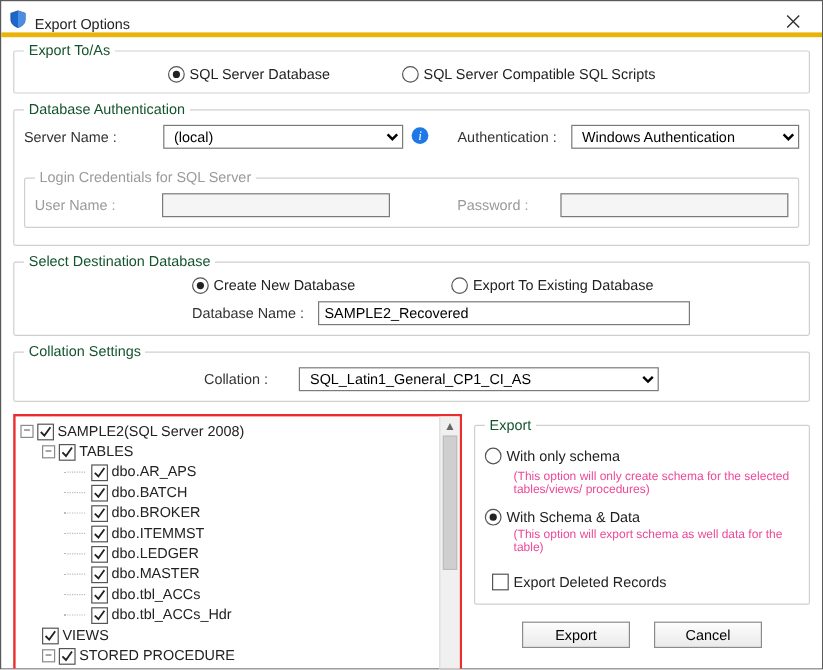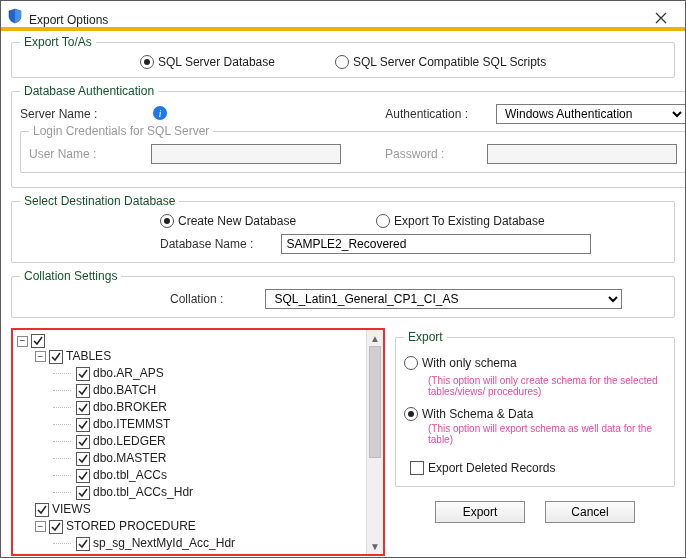--- a/index.html
+++ b/index.html
@@ -4,27 +4,27 @@
 <style>
   html,body{margin:0;padding:0;font-family:"Segoe UI",Tahoma,sans-serif;font-size:12px;color:#222;background:#fff}
   .window{width:686px;height:558px;border:1px solid #5a5a5a;box-sizing:border-box;position:relative;overflow:hidden;background:#fff}
   .titlebar{height:26px;display:flex;align-items:flex-end;padding:0 6px;border-bottom:4px solid #eab308}
   .titlebar .shield{width:16px;height:16px;margin-right:6px}
   .titlebar .title{font-size:12px;flex:1}
   .titlebar .close{width:36px;height:18px;display:flex;align-items:center;justify-content:center;cursor:default}
   .content{padding:2px 10px 10px 10px}
   fieldset{border:1px solid #cfcfcf;border-radius:2px;margin:2px 0 6px 0;padding:6px 8px 8px 8px}
   legend{padding:0 4px;font-size:12px;color:#14532d}
-  .row{display:flex;align-items:center;gap:22px}
+  .row{display:flex;align-items:center;gap:6px}
   .lbl{color:#333}
   .dim{color:#9a9a9a}
   select,input[type=text]{font:inherit;height:20px;border:1px solid #7a7a7a;background:#fff;padding:1px 4px;box-sizing:border-box}
   input[type=text].disabled{background:#f5f5f5;color:#9a9a9a}
   select.w200{width:200px}
-  select.w300{width:357px}
+  select.w300{width:300px}
   select.w190{width:190px}
   .radio{display:inline-flex;align-items:flex-start;gap:4px}
   .radio .dot{width:12px;height:12px;border:1px solid #555;border-radius:50%;display:inline-flex;align-items:center;justify-content:center;background:#fff}
   .radio .dot .inner{width:6px;height:6px;border-radius:50%;background:#222}
   .checkbox{display:inline-flex;align-items:flex-end;gap:4px}
   .chk{width:12px;height:12px;border:1px solid #555;background:#fff;display:inline-flex;align-items:center;justify-content:center}
   .chk.checked svg{display:block}
   .chk svg{display:none;width:10px;height:10px}
   .info-icon{width:16px;height:16px}
   .lower{display:flex;gap:10px}
@@ -80,34 +80,37 @@
           <span class="dot"></span>
           <span>SQL Server Compatible SQL Scripts</span>
         </span>
       </div>
     </fieldset>
 
     <fieldset>
       <legend>Database Authentication</legend>
       <div class="row">
         <span class="lbl" style="width:110px">Server Name :</span>
+        <select class="w200">
+          <option>(local)</option>
+        </select>
         <span>
           <svg class="info-icon" viewBox="0 0 16 16">
               <circle cx="8" cy="8" r="7" fill="#1e78e6"></circle>
               <text x="8" y="12" text-anchor="middle" font-size="11" font-family="Georgia" font-style="italic" fill="#fff">i</text>
             </svg>
         </span>
         <span style="flex:1"></span>
         <span class="lbl">Authentication :</span>
         <select class="w190" style="margin-left:6px">
           <option>Windows Authentication</option>
         </select>
       </div>
 
-      <fieldset style="margin-top:0">
+      <fieldset style="margin-top:17px">
         <legend class="dim">Login Credentials for SQL Server</legend>
         <div class="row">
           <span class="dim" style="width:100px">User Name :</span>
           <input type="text" class="disabled" style="width: 190px;" disabled="" value="">
           <span style="flex:1"></span>
           <span class="dim" style="width:80px">Password :</span>
           <input type="text" class="disabled" style="width: 190px;" disabled="" value="">
         </div>
       </fieldset>
     </fieldset>
@@ -147,20 +150,21 @@
     <div class="lower">
       <div class="treewrap">
         <div class="tree" id="tree">
             <div class="node">
               <span class="toggle">−</span>
               <span class="chk checked">
                 <svg viewBox="0 0 10 10">
                   <path d="M1 5 L4 8 L9 1" stroke="#222" stroke-width="1.5" fill="none"></path>
                 </svg>
               </span>
+              <span class="nodelabel">SAMPLE2(SQL Server 2008)</span>
             </div>
             <div class="node ind1">
               <span class="toggle">−</span>
               <span class="chk checked">
                 <svg viewBox="0 0 10 10">
                   <path d="M1 5 L4 8 L9 1" stroke="#222" stroke-width="1.5" fill="none"></path>
                 </svg>
               </span>
               <span class="nodelabel">TABLES</span>
             </div>

